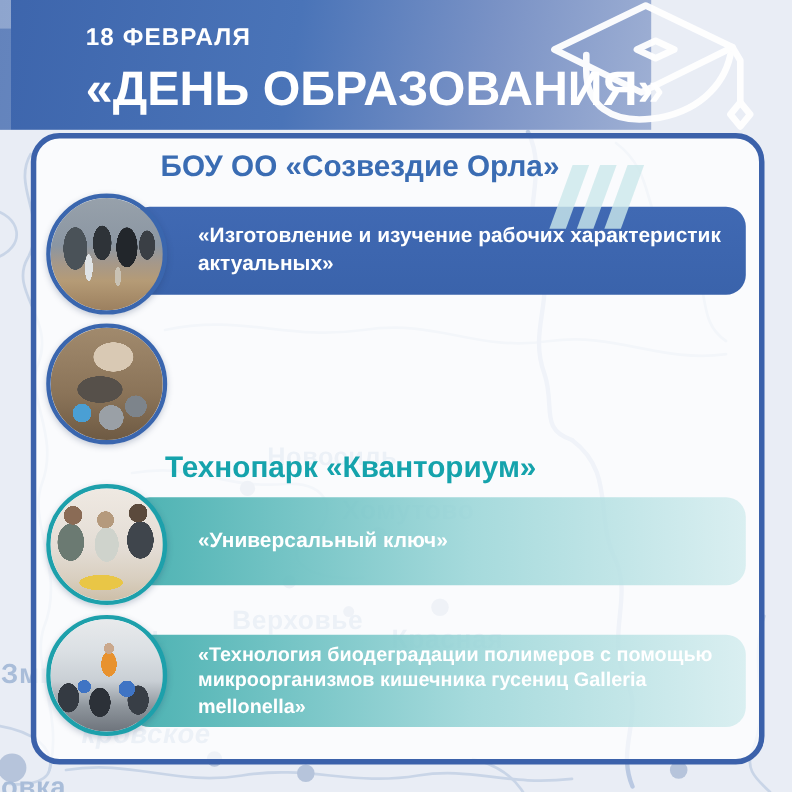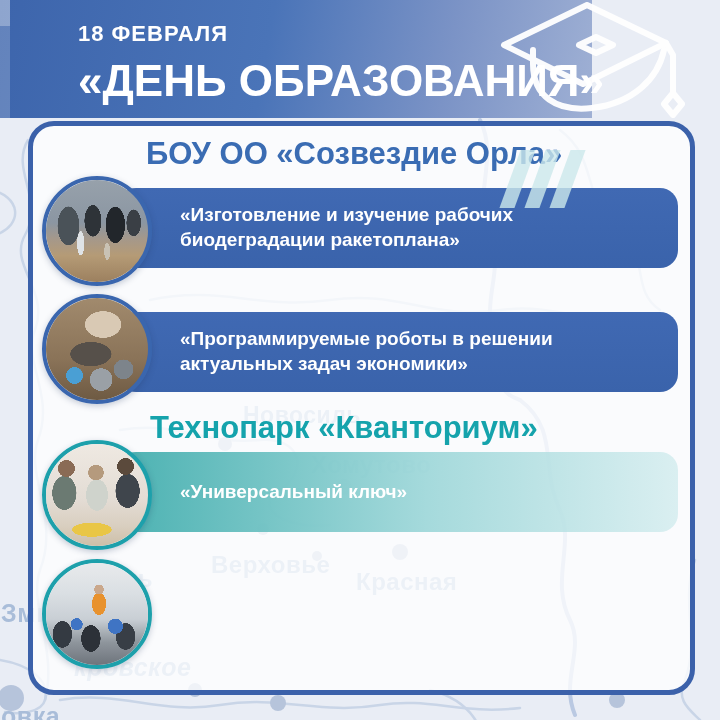--- a/index.html
+++ b/index.html
@@ -30,21 +30,21 @@
     font-size:44px;letter-spacing:0;white-space:nowrap;
   }
   .cap-svg{position:absolute;left:0;top:0;overflow:visible;}
   
   .card{
     position:absolute;left:28px;top:121px;width:667px;height:574px;z-index:1;
     box-sizing:border-box;border:5px solid #3b61aa;border-radius:26px;
     background:rgba(255,255,255,0.78);
   }
   
-  .sec-heading{position:absolute;z-index:3;font-weight:bold;font-size:31px;white-space:nowrap;}
+  .sec-heading{position:absolute;z-index:3;font-weight:bold;font-size:27px;white-space:nowrap;}
   .sec-heading.blue{left:146px;top:136px;color:#3a6cb3;}
   .sec-heading.teal{left:150px;top:410px;color:#15a3ac;}
   
   .slashes{position:absolute;left:510px;top:150px;z-index:4;display:flex;gap:10px;}
   .slashes .bar{
     width:15px;height:58px;background:rgba(204,233,235,0.8);
     transform:skewX(-20deg);
   }
   
   .pill{
@@ -180,36 +180,36 @@
     <div class="bar"></div>
     <div class="bar"></div>
   </div>
 
   <div class="sec-heading blue">БОУ ОО «Созвездие Орла»</div>
 
   <div class="circle blue c1">
     <div class="photo rocket-class"></div>
   </div>
   <div class="pill blue r1">
-    <span>«Изготовление и изучение рабочих биодеградации ракетоплана»</span>
+    <span>«Изготовление и изучение рабочих характеристик актуальных»</span>
   </div>
 
   <div class="circle blue c2">
     <div class="photo robot-assembly"></div>
   </div>
-  <div class="pill blue r2">
-    <span>«Программируемые роботы в решении актуальных задач экономики»</span>
-  </div>
 
   <div class="sec-heading teal">Технопарк «Кванториум»</div>
 
   <div class="circle teal c3">
     <div class="photo kids-workshop"></div>
   </div>
   <div class="pill teal r3">
     <span>«Универсальный ключ»</span>
   </div>
 
   <div class="circle teal c4">
     <div class="photo computer-class"></div>
   </div>
+  <div class="pill teal r4">
+    <span>«Технология биодеградации полимеров с помощью микроорганизмов кишечника гусениц Galleria mellonella»</span>
+  </div>
 
 </div>
 
 </body></html>

